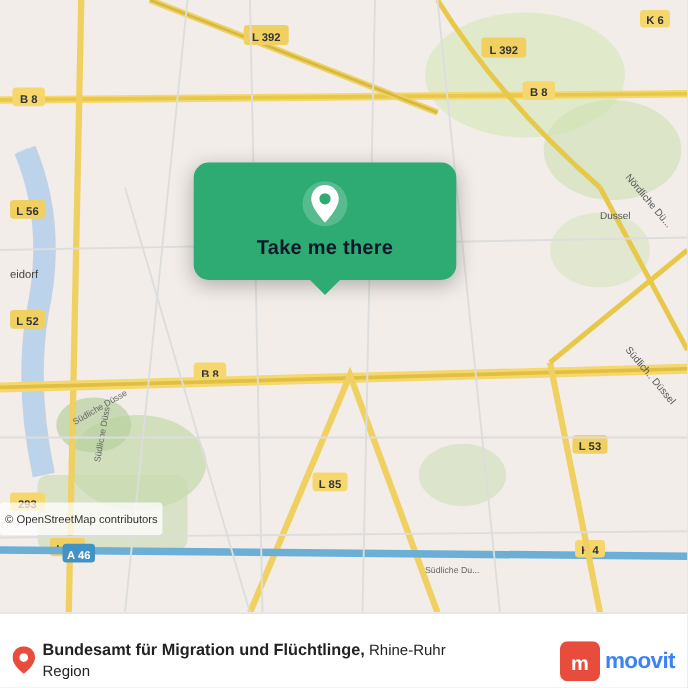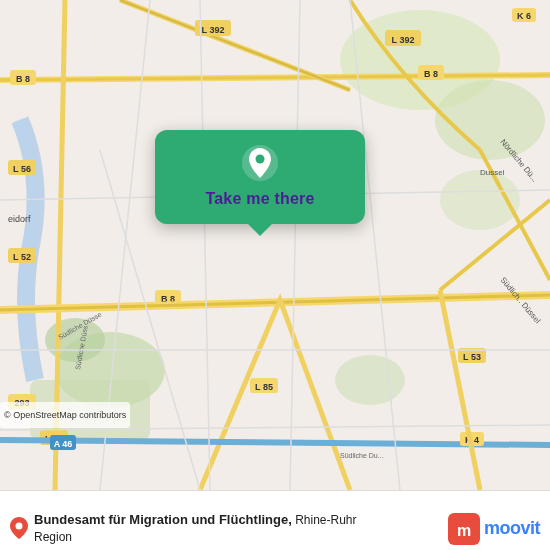--- a/index.html
+++ b/index.html
@@ -57,21 +57,21 @@
       border-top: 12px solid #2eab73;
     }
 
     #pin-icon {
       width: 38px;
       height: 38px;
       margin-bottom: 8px;
     }
 
     #popup-label {
-      color: #4c1d95;
+      color: #0f172a;
       font-size: 16px;
       font-weight: 600;
       letter-spacing: 0.2px;
       text-align: center;
     }
 
     
     #bottom-bar {
       width: 550px;
       height: 76px;

